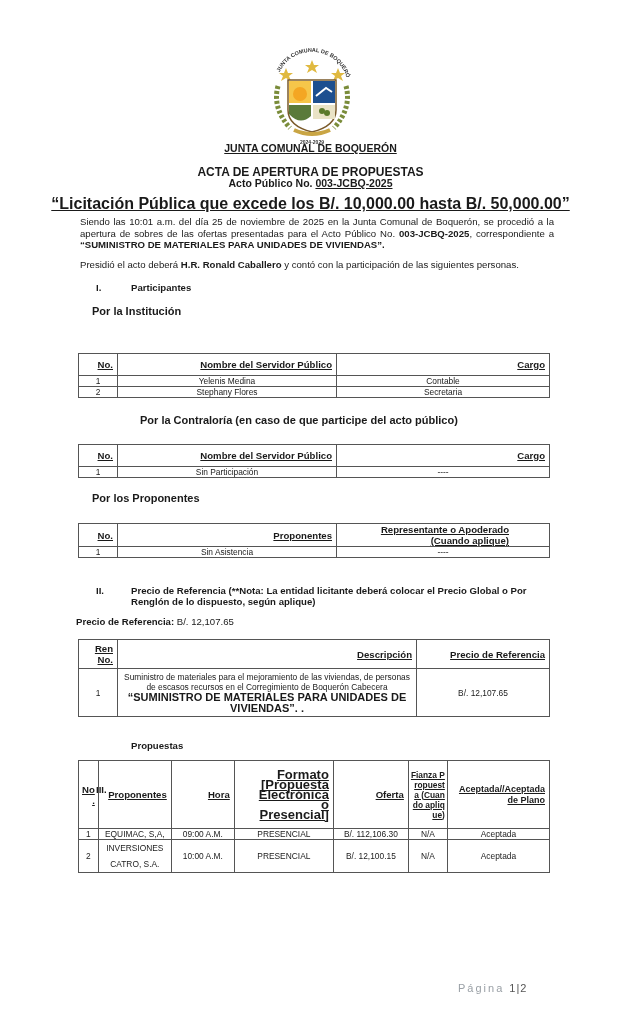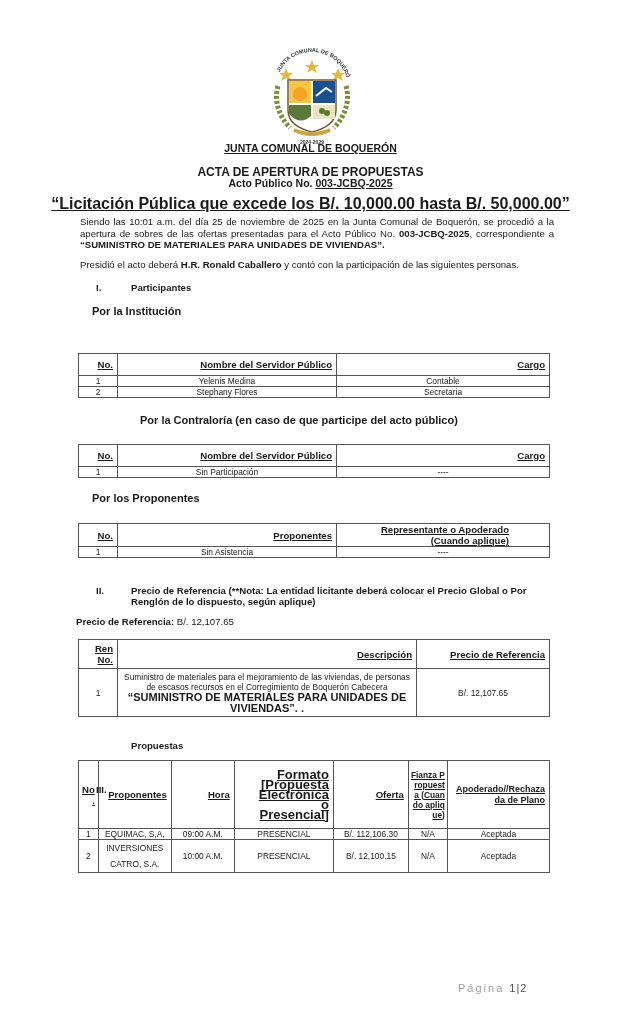--- a/index.html
+++ b/index.html
@@ -151,21 +151,21 @@
 <div class="abs sec" style="left:131px; top:740px;">Propuestas</div>
 <table style="left:78px; top:760px; width:472px;">
   <tbody>
       <tr style="height:68px;">
     <th style="width:12px; padding:0 3px;">No .</th>
     <th style="width:64px;">Proponentes</th>
     <th style="width:54px;margin-top:15px;">Hora</th>
     <th style="width:56px; font-size:13px; line-height:10px;padding-left:24px;">Formato [Propuesta Electrónica o Presencial]</th>
     <th style="width:66px;margin-left:8px;">Oferta</th>
     <th style="width:34px; padding:0 2px; font-size:8.4px; line-height:10px; word-break:break-all;">Fianza Propuesta (Cuando aplique)</th>
-    <th style="line-height:11px; font-size:9px; word-break:break-all;">Apoderado//Rechazada de Plano</th>
+    <th style="line-height:11px; font-size:9px; word-break:break-all;">Aceptada//Aceptada de Plano</th>
   </tr>
   <tr style="height:10px;">
     <td class="c">1</td>
     <td>EQUIMAC, S,A,</td>
     <td>09:00 A.M.</td>
     <td>PRESENCIAL</td>
     <td>B/. 112,106.30</td>
     <td>N/A</td>
     <td>Aceptada</td>
   </tr>

